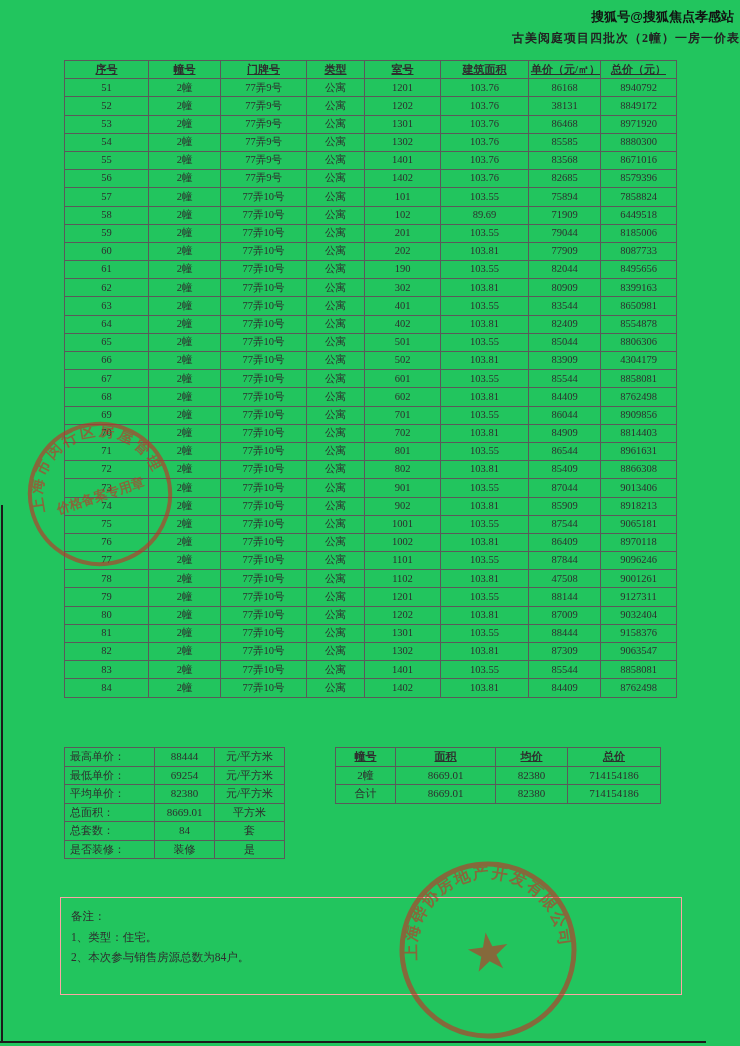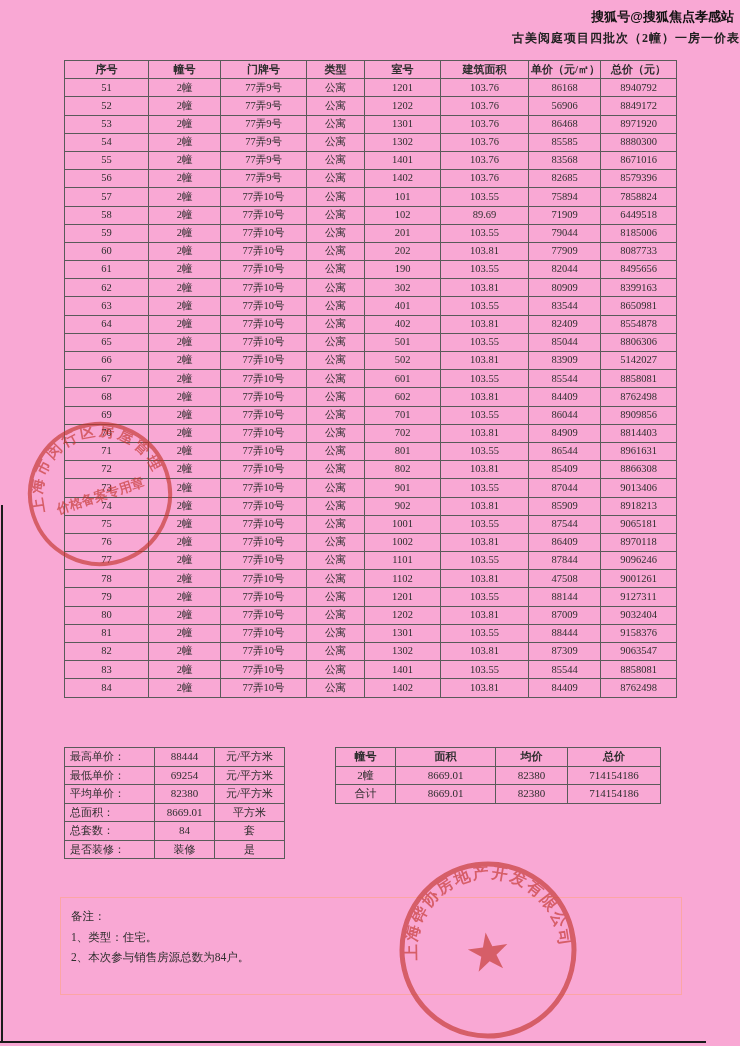--- a/index.html
+++ b/index.html
@@ -1,35 +1,35 @@
 <!DOCTYPE html>
 <html><head>
 <meta charset="utf-8">
 <style>
   html,body{margin:0;padding:0;background:#dedede;}
   .page{
     position:relative;width:740px;height:1046px;margin:0 auto;
-    background:#f9a8d4;overflow:hidden;
+    background:#22c55e;overflow:hidden;
     font-family:"Liberation Serif","DejaVu Serif",serif;
     color:#2e2e2e;
   }
   .watermark{
     position:absolute;top:8px;right:6px;font-size:13px;font-weight:bold;
     color:#111;font-family:"Liberation Sans","DejaVu Sans",sans-serif;
   }
   .doc-title{
     position:absolute;top:30px;left:0;width:740px;text-align:right;
     font-size:12px;font-weight:bold;letter-spacing:1px;color:#222;
   }
   table{border-collapse:collapse;table-layout:fixed;}
   th,td{
     border:1px solid #5a5a5a;padding:0 2px;text-align:center;
     font-size:10.5px;line-height:1;height:17.2px;overflow:hidden;white-space:nowrap;
   }
-  th{font-weight:bold;font-size:11px;}
+  th{font-weight:bold;font-size:11px;text-decoration:underline;}
   .main-table{position:absolute;left:64px;top:60px;width:612px;}
   .main-table col.c0{width:84px}.main-table col.c1{width:72px}
   .main-table col.c2{width:86px}.main-table col.c3{width:58px}
   .main-table col.c4{width:76px}.main-table col.c5{width:88px}
   .main-table col.c6{width:72px}.main-table col.c7{width:76px}
   .sum-left{position:absolute;left:64px;top:747px;width:220px;padding-left:6px;}
   .sum-left td{height:17.5px;font-size:11px;}
   .sum-left td.lbl{text-align:left;padding-left:5px;}
   .sum-left col.c0{width:90px}.sum-left col.c1{width:60px}.sum-left col.c2{width:70px}
   .sum-right{position:absolute;left:335px;top:747px;width:325px;}
@@ -96,21 +96,21 @@
           <td>8940792</td>
         </tr>
 
         <tr>
           <td>52</td>
           <td>2幢</td>
           <td>77弄9号</td>
           <td>公寓</td>
           <td>1202</td>
           <td>103.76</td>
-          <td>56906</td>
+          <td>38131</td>
           <td>8849172</td>
         </tr>
 
         <tr>
           <td>53</td>
           <td>2幢</td>
           <td>77弄9号</td>
           <td>公寓</td>
           <td>1301</td>
           <td>103.76</td>
@@ -251,21 +251,21 @@
         </tr>
 
         <tr>
           <td>66</td>
           <td>2幢</td>
           <td>77弄10号</td>
           <td>公寓</td>
           <td>502</td>
           <td>103.81</td>
           <td>83909</td>
-          <td>5142027</td>
+          <td>4304179</td>
         </tr>
 
         <tr>
           <td>67</td>
           <td>2幢</td>
           <td>77弄10号</td>
           <td>公寓</td>
           <td>601</td>
           <td>103.55</td>
           <td>85544</td>

